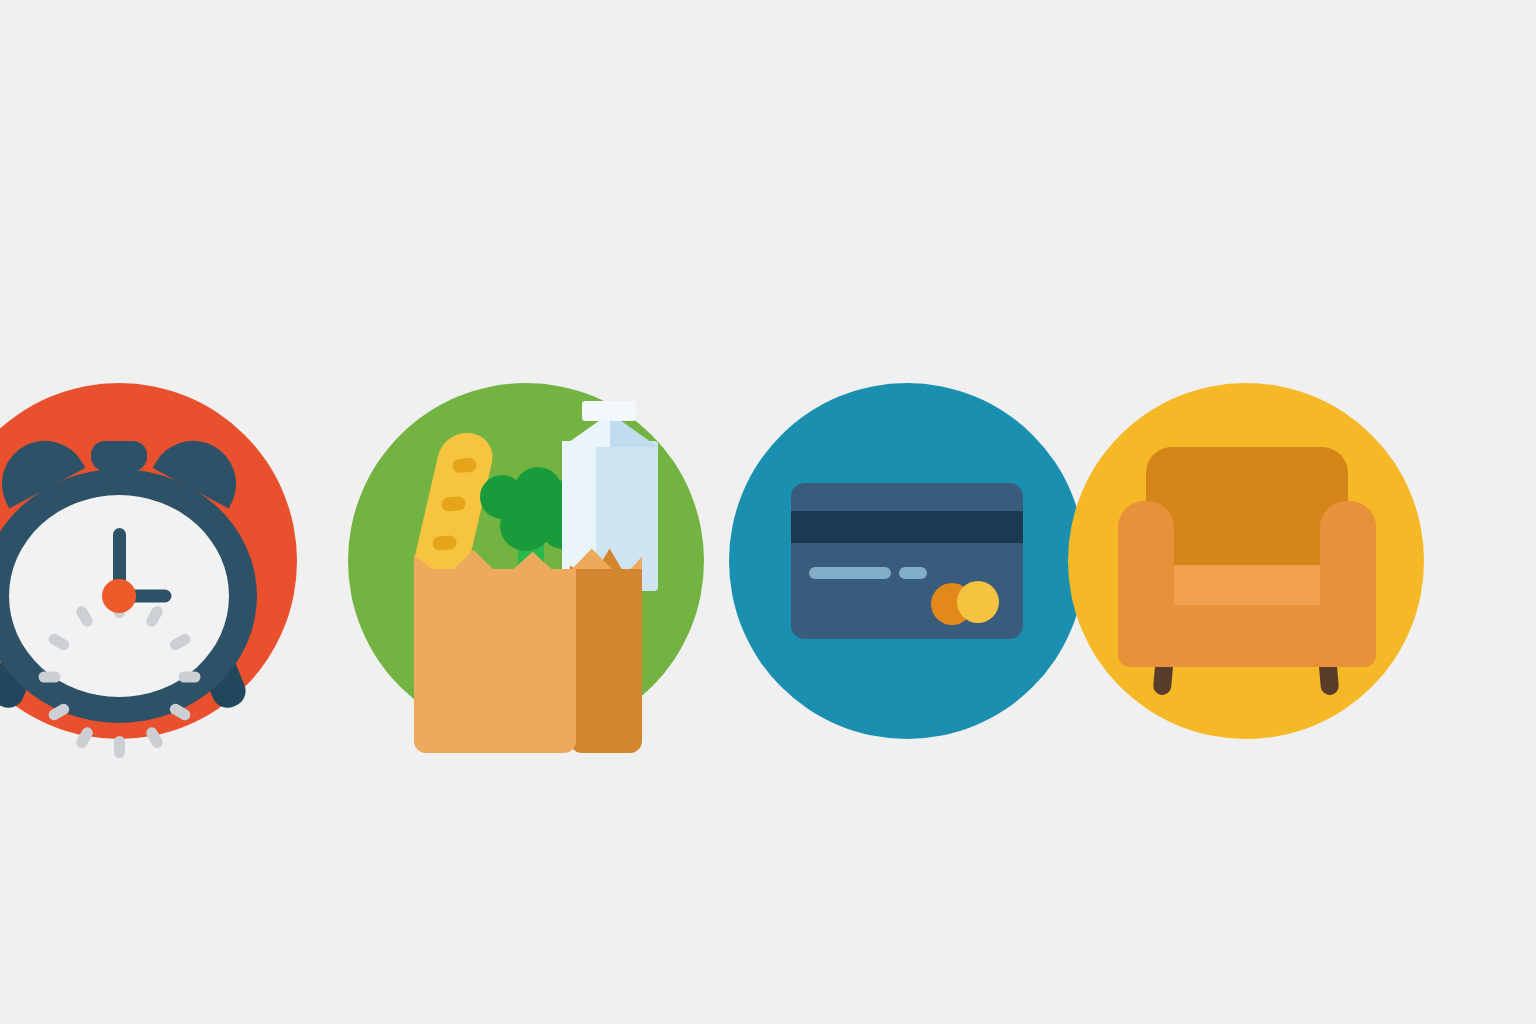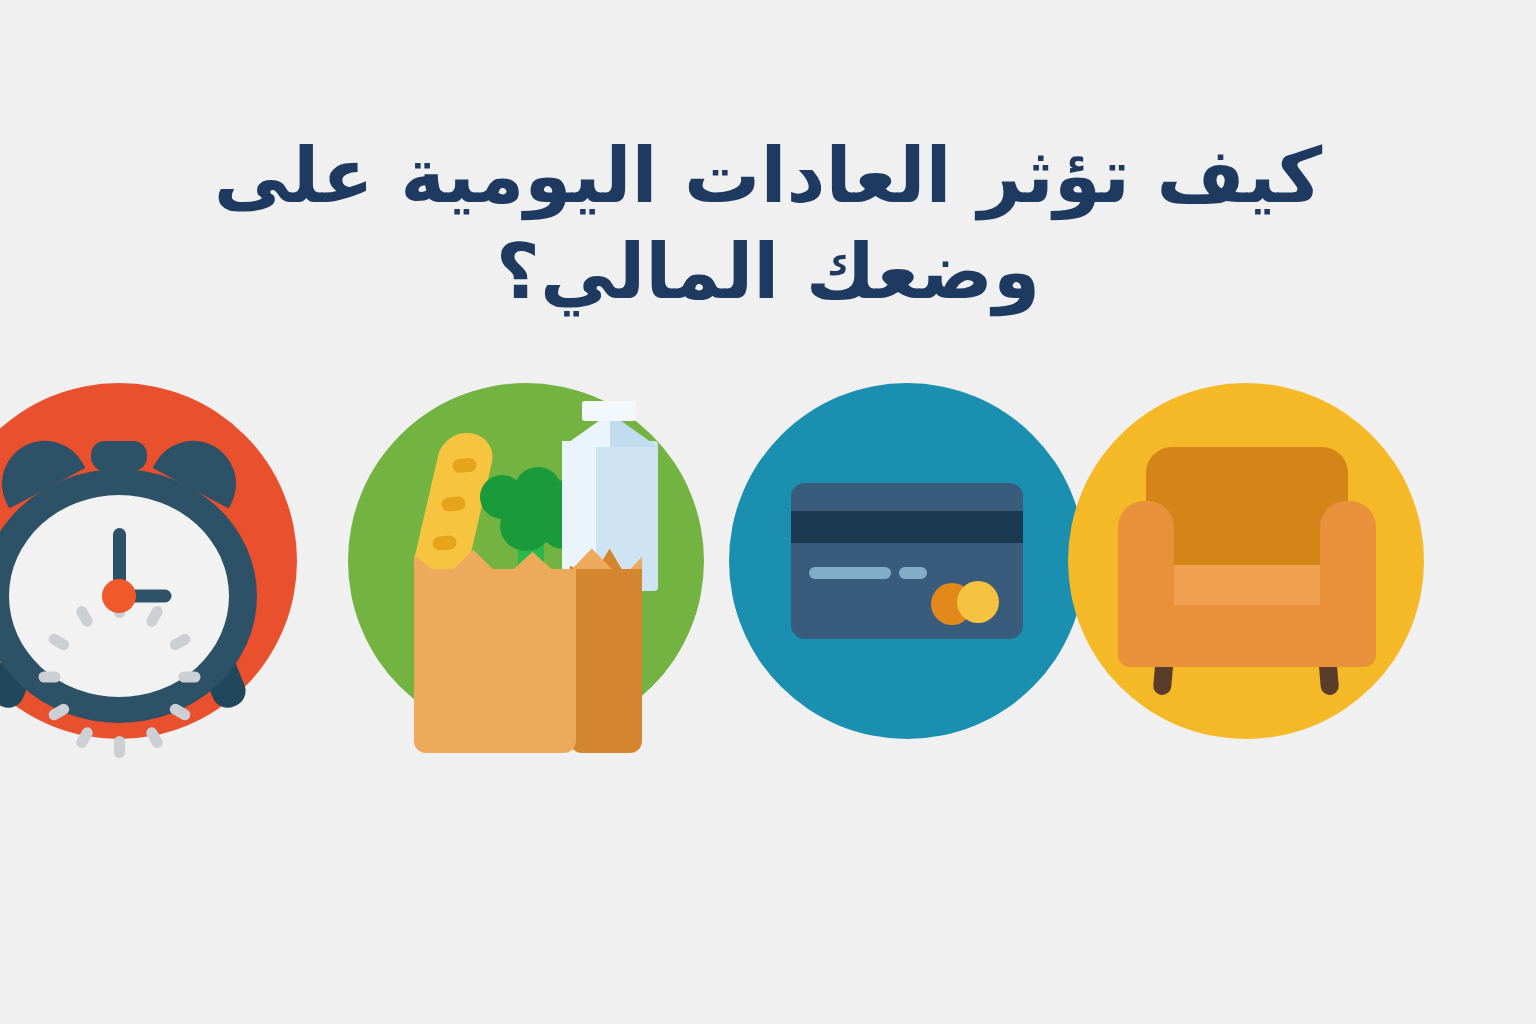--- a/index.html
+++ b/index.html
@@ -324,24 +324,20 @@
     border-radius: 0 0 9px 9px;
   }
   .ch-leg-l { left: 86px; transform: rotate(5deg); }
   .ch-leg-r { left: 252px; transform: rotate(-5deg); }
 </style>
 </head>
 <body>
 
 <div class="canvas">
 
-  <div class="title-block">
-    <div class="title-line">كيف تؤثر العادات اليومية على</div>
-    <div class="title-line">وضعك المالي؟</div>
-  </div>
 
   <div class="icon-row">
 
     <div class="icon-badge badge-0">
       <div class="glyph">
         <div class="clk-bell clk-bell-l"></div>
         <div class="clk-bell clk-bell-r"></div>
         <div class="clk-knob"></div>
         <div class="clk-neck"></div>
         <div class="clk-foot clk-foot-l"></div>

